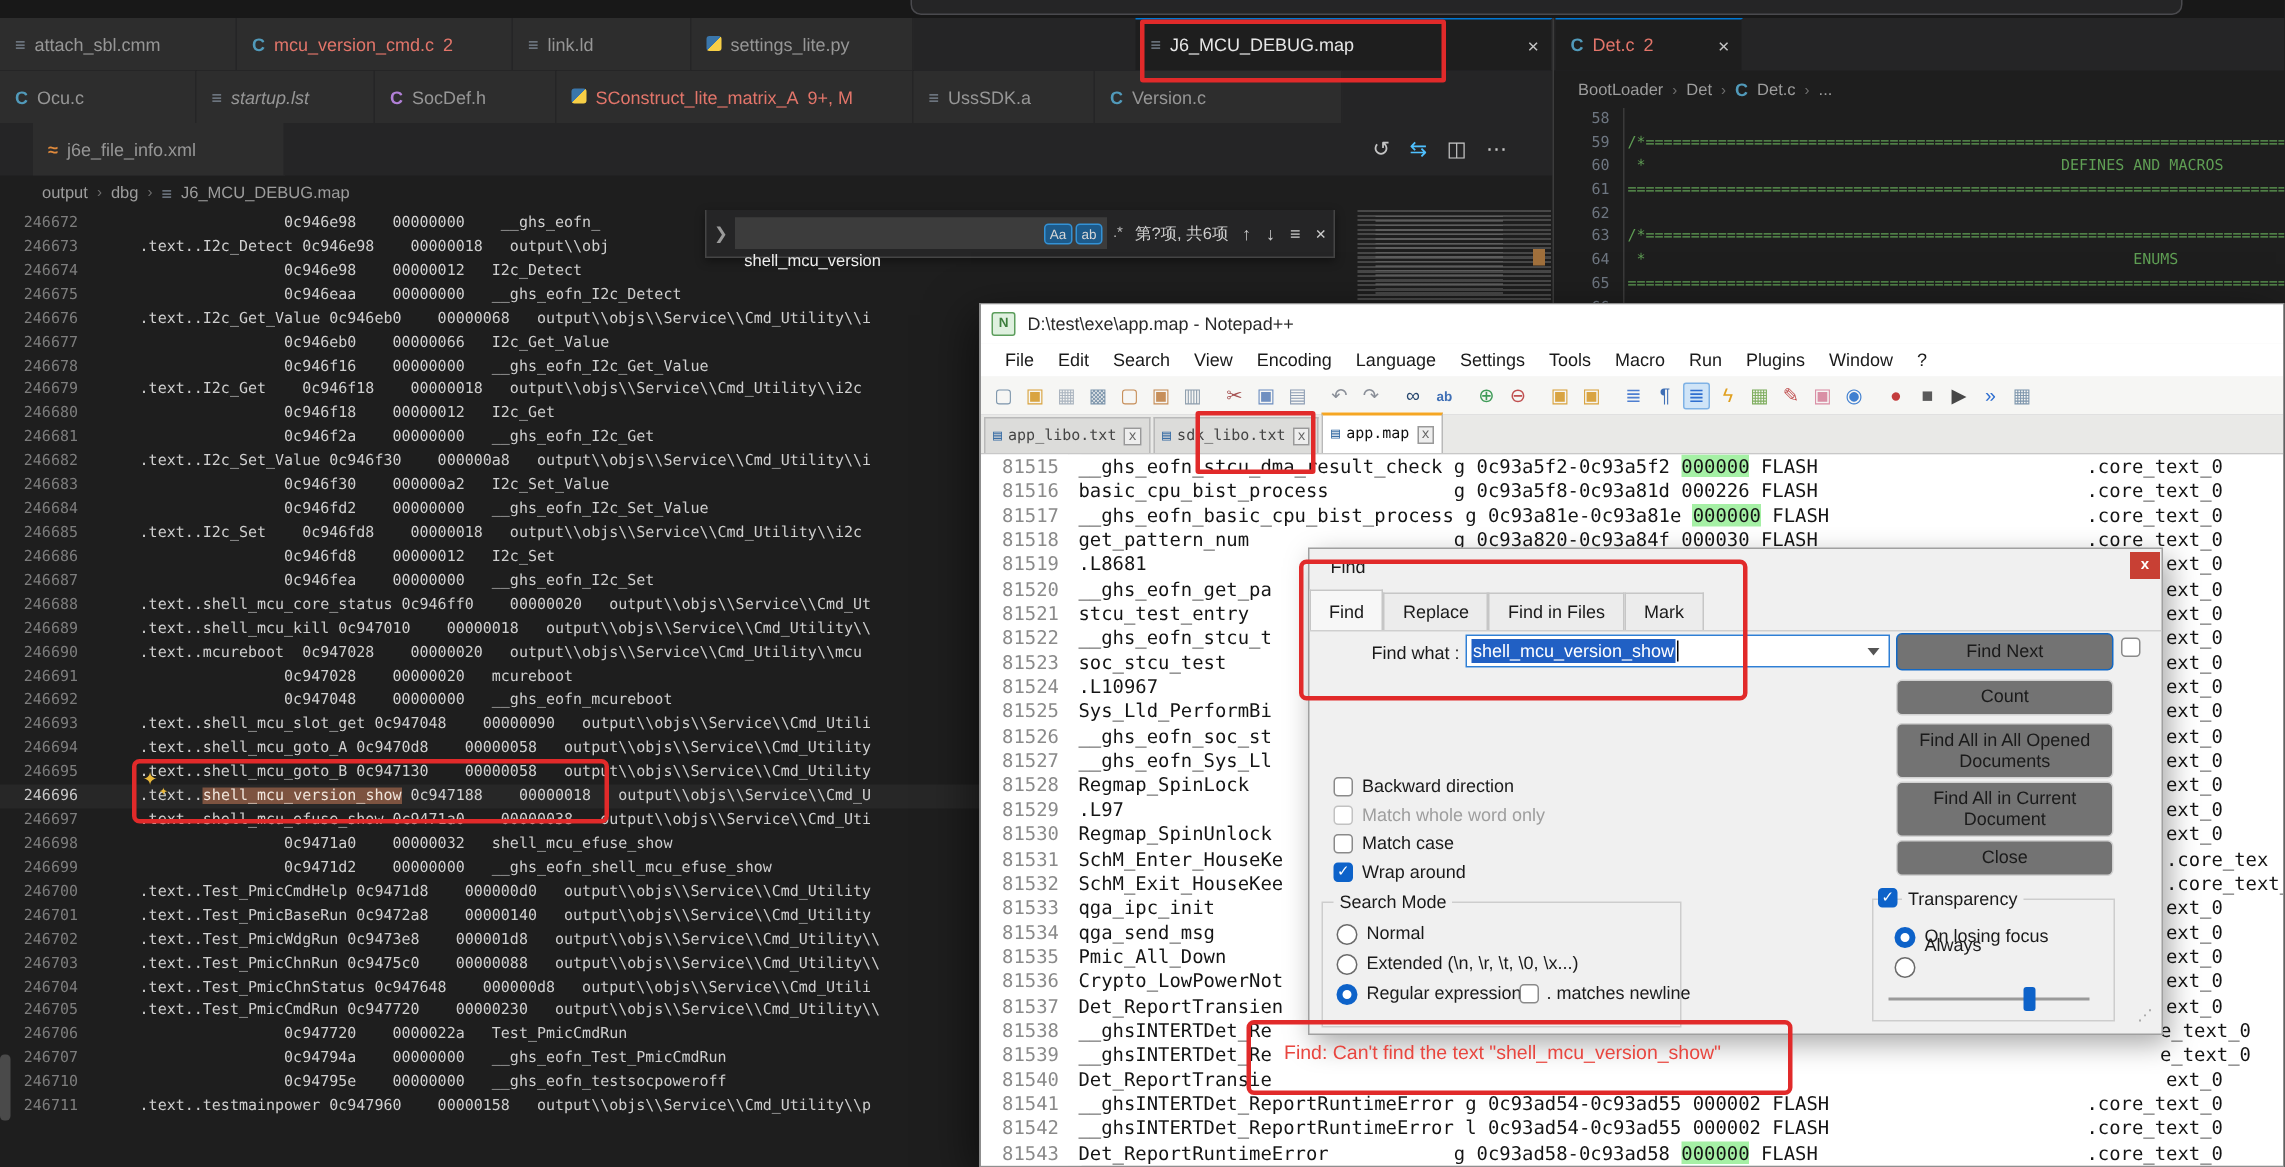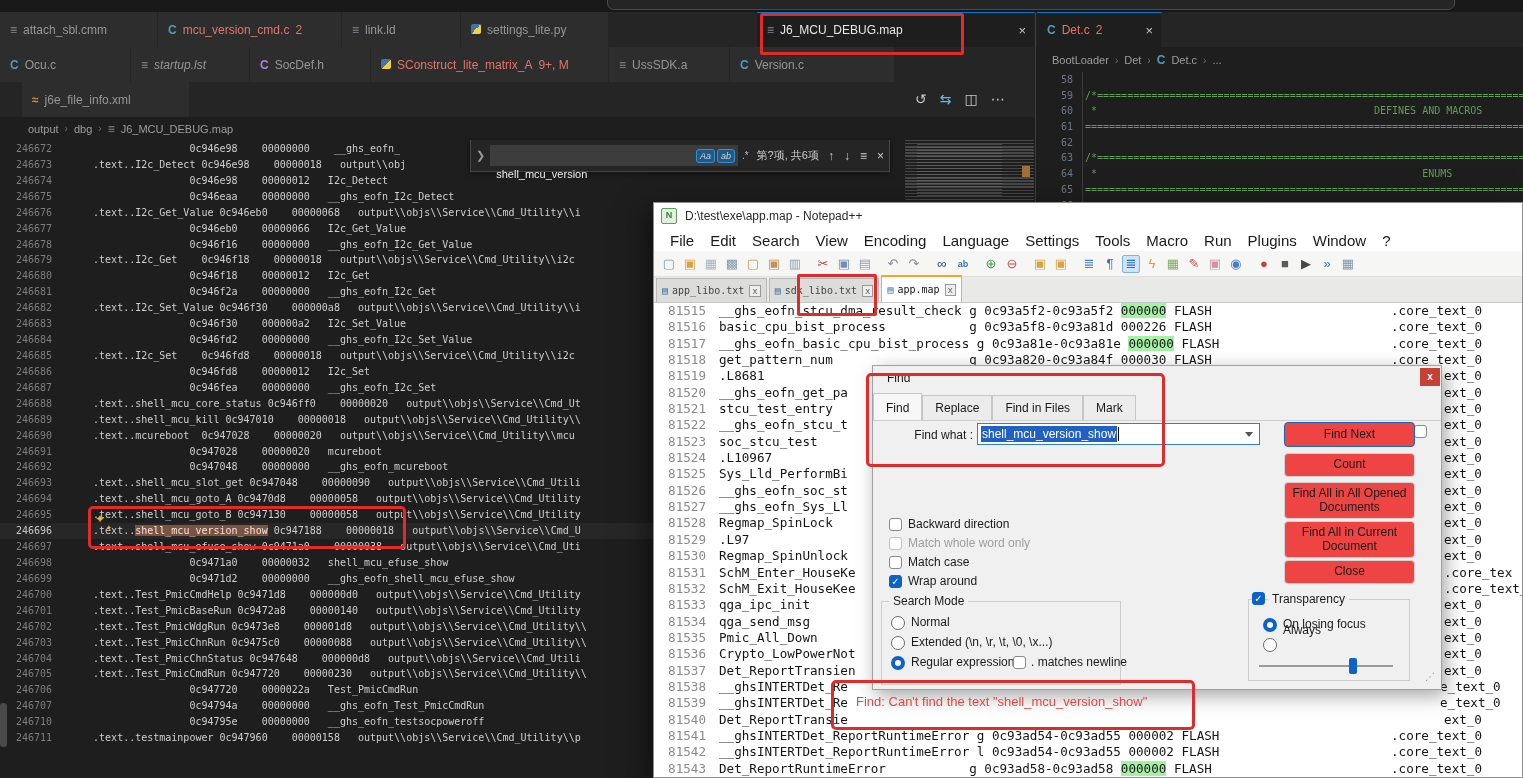--- a/index.html
+++ b/index.html
@@ -44,21 +44,21 @@
   .match-hl{background:#7d5340;color:#f0e5dc;}
   #sparkle1{left:95px;top:512px;color:#e8b73a;font-size:12px;z-index:7;}
   #sparkle2{left:106px;top:524px;color:#e8b73a;font-size:7px;z-index:7;}
   
   #find-widget{left:470px;top:140px;width:418px;height:31px;background:#252526;border:1px solid #454545;border-top:none;
     z-index:6;display:flex;align-items:center;box-shadow:0 2px 6px rgba(0,0,0,.4);}
   #fw-chevron{color:#9a9a9a;font-size:11px;margin:0 5px 0 5px;}
   #fw-input{width:250px;height:21px;background:#3c3c3c;border:1px solid #3c3c3c;display:flex;align-items:center;color:#eeeeee;font-size:11px;padding-left:5px;box-sizing:border-box;}
   #fw-query{flex:1;white-space:nowrap;overflow:hidden;margin-top:36px;}
   .fw-chip{font-size:9px;color:#d7d7d7;border:1px solid transparent;border-radius:3px;padding:1px 3px;margin-right:2px;}
-  .fw-chip.on{background:#1d5a8a;border-color:#3392d6;font-style:italic;}
+  .fw-chip.on{background:#1d5a8a;border-color:#3392d6;}
   #fw-regex{color:#bbbbbb;font-size:10px;margin:0 4px;}
   #fw-count{color:#cccccc;font-size:11px;margin:0 4px;white-space:nowrap;}
   .fw-ic{color:#cccccc;font-size:12px;margin:0 5px;}
   
   #minimap{left:905px;top:140px;width:129px;height:62px;z-index:3;
     background:repeating-linear-gradient(to bottom,rgba(190,190,190,.26) 0 1.4px,transparent 1.4px 3.1px);}
   #minimap-inner{position:absolute;left:12px;top:4px;width:85px;height:54px;background:repeating-linear-gradient(to bottom,rgba(120,120,120,.45) 0 1px,transparent 1px 3px);}
   #mm-marker{left:1022px;top:166px;width:8px;height:11px;background:#a0703c;z-index:4;}
   
   #group-divider{left:1035px;top:12px;width:1px;height:190px;background:#3c3c3c;}
@@ -70,21 +70,21 @@
   #indent-guide{left:1082px;top:72px;width:1px;height:130px;background:#3a3a3a;}
   #vs-scroll-thumb{left:0;top:703px;width:7px;height:44px;background:#4a4a4a;border-radius:3px;}
   
   #npp{left:653px;top:202px;width:870px;height:576px;background:#f0f0f0;border:1px solid #8f8f8f;
     box-sizing:border-box;z-index:10;box-shadow:-6px 8px 28px rgba(0,0,0,.5);}
   #npp-titlebar{left:0;top:0;width:868px;height:26px;background:#ffffff;display:flex;align-items:center;}
   #npp-icon{width:14px;height:14px;margin:0 8px 0 7px;background:#dff0df;border:1px solid #5d9e5d;border-radius:2px;
     color:#3c7d3c;font-size:9px;font-weight:bold;text-align:center;line-height:13px;}
   #npp-title{font-size:12px;color:#2a2a2a;}
   #npp-menubar{left:0;top:26px;width:868px;height:22px;background:#ffffff;display:flex;align-items:center;padding-left:8px;box-sizing:border-box;}
-  .menu-item{font-size:15px;color:#1a1a1a;padding:2px 8px;}
+  .menu-item{font-size:12px;color:#1a1a1a;padding:2px 8px;}
   #npp-toolbar{left:0;top:48px;width:868px;height:26px;background:#f6f6f4;border-bottom:1px solid #e0e0e0;display:flex;align-items:center;padding-left:6px;box-sizing:border-box;}
   .tb-chip{width:18px;height:18px;display:flex;align-items:center;justify-content:center;font-size:13px;margin-right:3px;border-radius:2px;}
   .tb-chip.active{background:#cfe4f7;border:1px solid #7fb2e5;box-sizing:border-box;}
   .tb-sep{width:7px;}
   #npp-tabbar{left:0;top:74px;width:868px;height:26px;background:#e9e9e7;border-bottom:1px solid #c8c8c8;display:flex;align-items:flex-end;padding-left:2px;box-sizing:border-box;}
   .ntab{height:23px;display:flex;align-items:center;background:#dcdcda;border:1px solid #b9b9b9;border-bottom:none;
     margin-right:2px;padding:0 5px;font-family:"DejaVu Sans Mono",monospace;font-size:10px;color:#444;}
   .ntab.active{background:#ffffff;border-top:2px solid #f5a623;height:25px;color:#111;}
   .ntab .dico{color:#3a6ea5;font-size:10px;margin-right:4px;}
   .ntab .nclose{margin-left:5px;color:#666;font-size:9px;border:1px solid #999;padding:0 2px;background:#eee;}
@@ -104,21 +104,21 @@
   #fd-close{left:547px;top:2px;width:20px;height:18px;background:#c84034;color:#fff;font-size:10px;text-align:center;line-height:18px;font-weight:bold;}
   #fd-tabs{left:0px;top:26px;height:28px;display:flex;align-items:flex-end;}
   .fd-tab{padding:5px 12px;border:1px solid #c6c6c6;border-bottom:none;background:#ececec;font-size:12px;}
   .fd-tab.active{background:#f7f7f7;padding-top:7px;}
   #fd-tabline{left:0;top:54px;width:568px;height:1px;background:#cfcfcf;}
   #fd-label{left:8px;top:62px;width:92px;text-align:right;}
   #fd-combo{left:104px;top:57px;width:283px;height:22px;background:#fff;border:1px solid #2f7fd4;box-sizing:border-box;display:flex;align-items:center;padding-left:3px;}
   #fd-combo-sel{background:#2160c4;color:#fff;font-size:12px;padding:1px 1px;}
   #fd-caret{width:1px;height:14px;background:#000;margin-left:1px;}
   #fd-combo-arrow{position:absolute;right:6px;top:8px;width:0;height:0;border-left:4px solid transparent;border-right:4px solid transparent;border-top:5px solid #555;}
-  .fd-btn{position:absolute;left:411px;width:131px;background:#ef4444;border:1px solid #d2d2d2;border-radius:4px;
+  .fd-btn{position:absolute;left:391px;width:145px;background:#737373;border:1px solid #d2d2d2;border-radius:4px;
     display:flex;align-items:center;justify-content:center;text-align:center;font-size:12px;box-sizing:border-box;line-height:1.15;}
   .fd-btn.default{border:1.5px solid #1368c4;}
   .fd-check{position:absolute;width:13px;height:13px;border:1px solid #8a8a8a;border-radius:3px;background:#fff;box-sizing:border-box;}
   .fd-check.checked{background:#0d62c9;border-color:#0d62c9;color:#fff;font-size:10px;text-align:center;line-height:12px;}
   .fd-check.disabled{border-color:#c2c2c2;}
   .fd-opt-label{position:absolute;font-size:12px;}
   .fd-opt-label.disabled{color:#9e9e9e;}
   .fd-radio{position:absolute;width:14px;height:14px;border:1px solid #6a6a6a;border-radius:50%;background:#fff;box-sizing:border-box;}
   .fd-radio.sel{border:4.5px solid #0d62c9;}
   .fd-group{position:absolute;border:1px solid #cdcdcd;}

